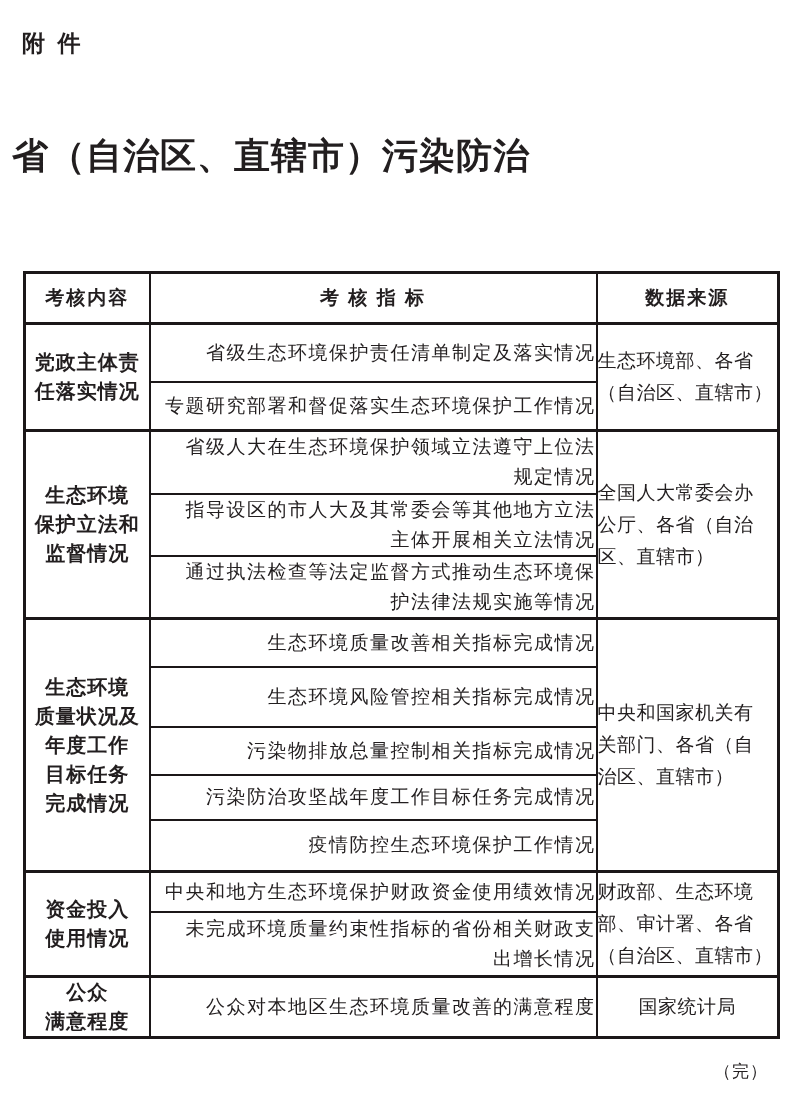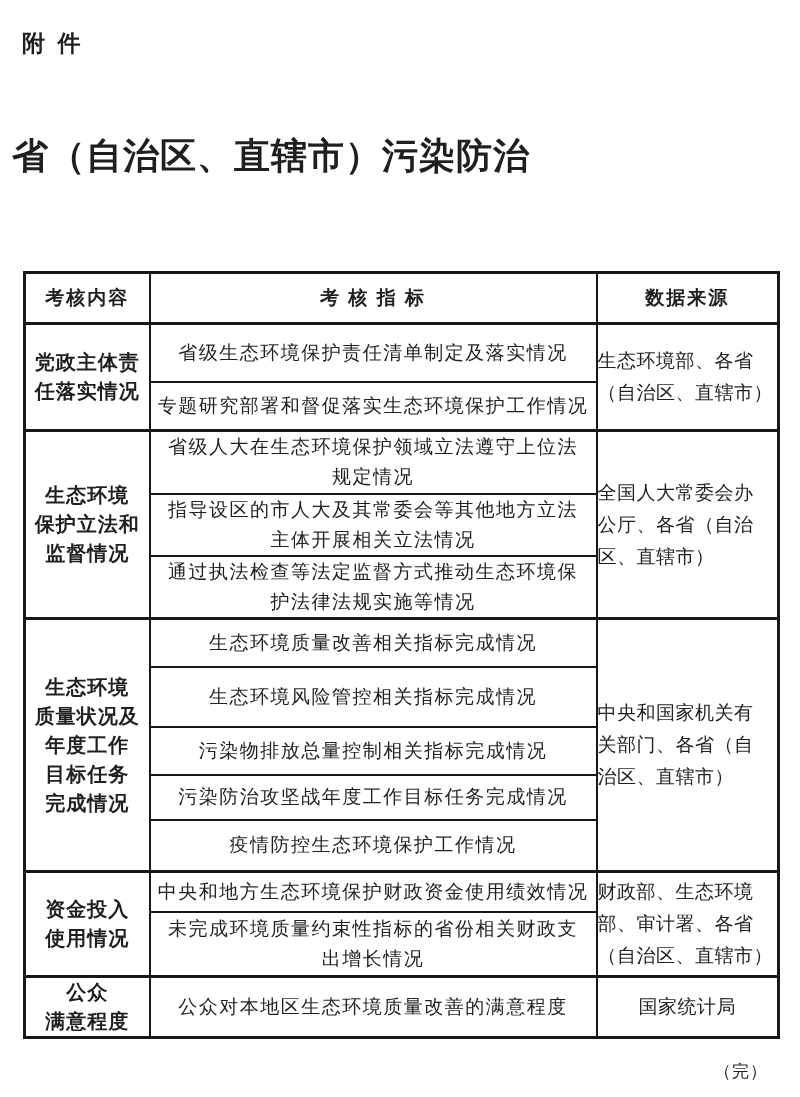--- a/index.html
+++ b/index.html
@@ -34,21 +34,21 @@
     font-size:19px;font-weight:bold;letter-spacing:2px;text-align:center;
   }
   tr.gtop td{border-top:3px solid #1b1718;}
   td.c1{
     font-family:"Liberation Sans", sans-serif;
     font-weight:bold;font-size:20px;text-align:center;
     line-height:29px;white-space:pre-line;letter-spacing:1px;margin-left:16px;
   }
   td.c2{
     font-size:19px;letter-spacing:1.5px;line-height:30px;
-    padding:0 8px 0 11px;white-space:pre-line;text-align:center;
+    padding:0 8px 0 11px;white-space:pre-line;text-align:right;
   }
   td.c3{
     font-size:19px;letter-spacing:0.5px;line-height:32px;
     padding:0 4px 0 9px;white-space:pre-line;text-align:left;
   }
   td.c3.center{text-align:center;padding:4px;}
   .endmark{
     position:absolute;right:32px;top:1060px;
     font-size:17px;letter-spacing:1px;
   }

